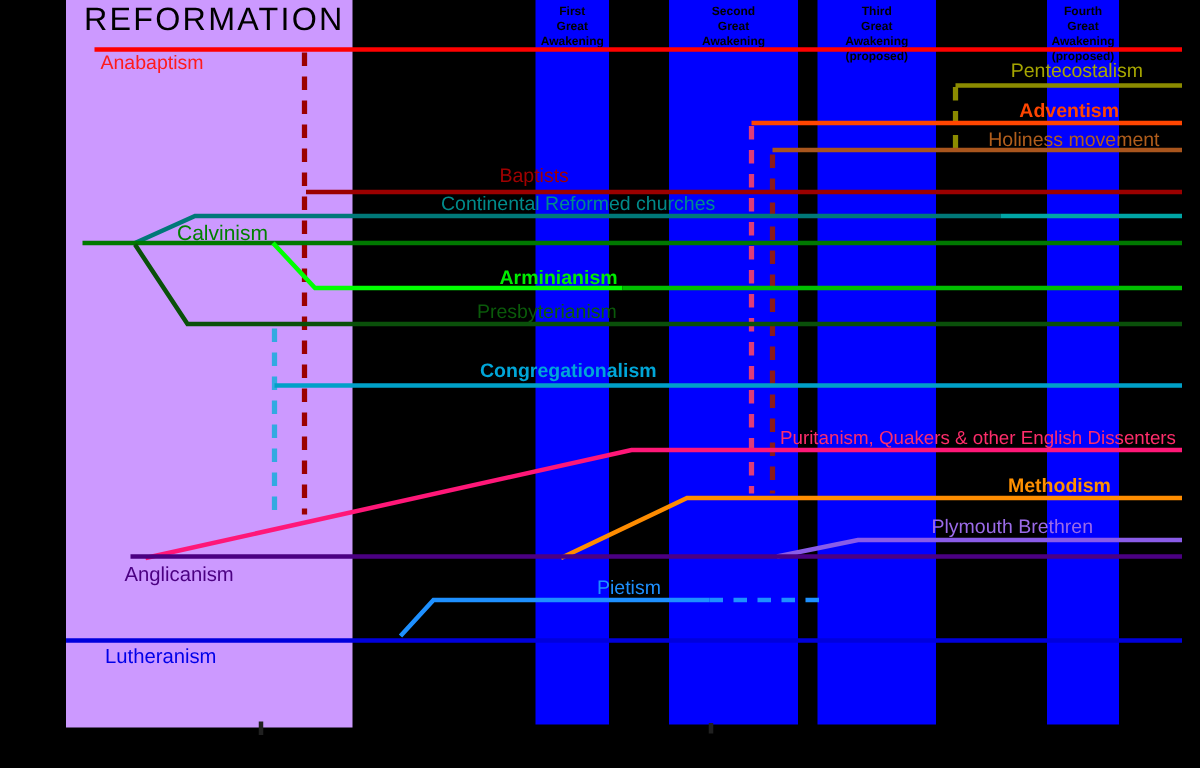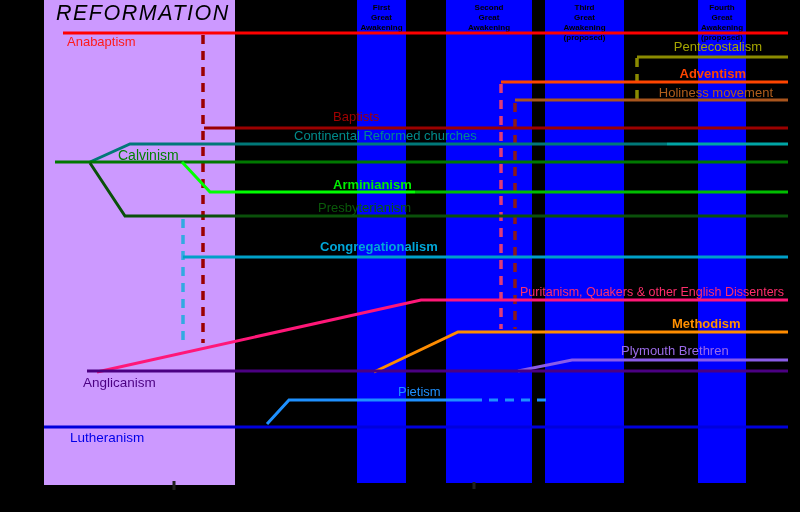--- a/index.html
+++ b/index.html
@@ -1,20 +1,20 @@
 <!DOCTYPE html>
 <html><head>
 <meta charset="utf-8">
 <style>
   html,body{margin:0;padding:0;background:#000;}
   .stage{position:relative;width:800px;height:512px;background:#000;overflow:hidden;
          font-family:"Liberation Sans","DejaVu Sans",sans-serif;}
   .stage svg{position:absolute;left:0;top:0;}
   .ref-title{position:absolute;left:56px;top:0px;font-size:21.5px;line-height:26px;
-             color:#000;letter-spacing:1.5px;font-weight:400;white-space:nowrap;font-style:italic;}
+             color:#000;letter-spacing:1.5px;font-weight:400;white-space:nowrap;}
 </style>
 </head>
 <body>
 
 <div class="stage">
   <svg id="diagram-svg" width="800" height="512" viewBox="0 0 800 512">
       <rect x="44" y="0" width="191" height="485" fill="#CC99FF"></rect>
       <rect x="357" y="0" width="49" height="483" fill="#0000FF"></rect>
       <text x="381.5" y="10" font-size="8" font-weight="bold" fill="#000000" text-anchor="middle"><tspan x="381.5" y="10">First</tspan><tspan x="381.5" y="20">Great</tspan><tspan x="381.5" y="30">Awakening</tspan></text>
       <rect x="446" y="0" width="86" height="483" fill="#0000FF"></rect>

